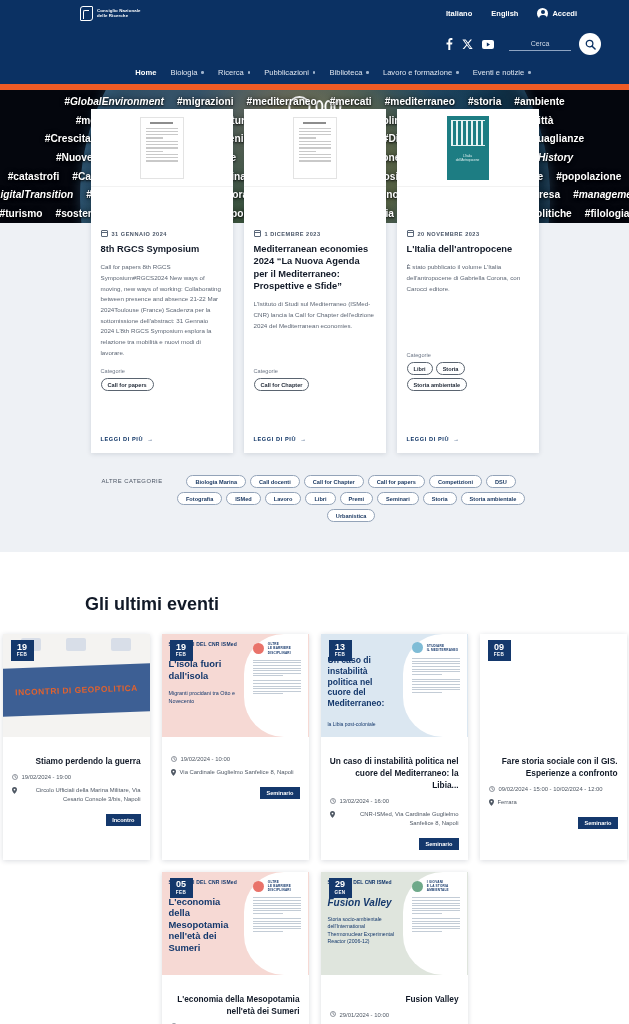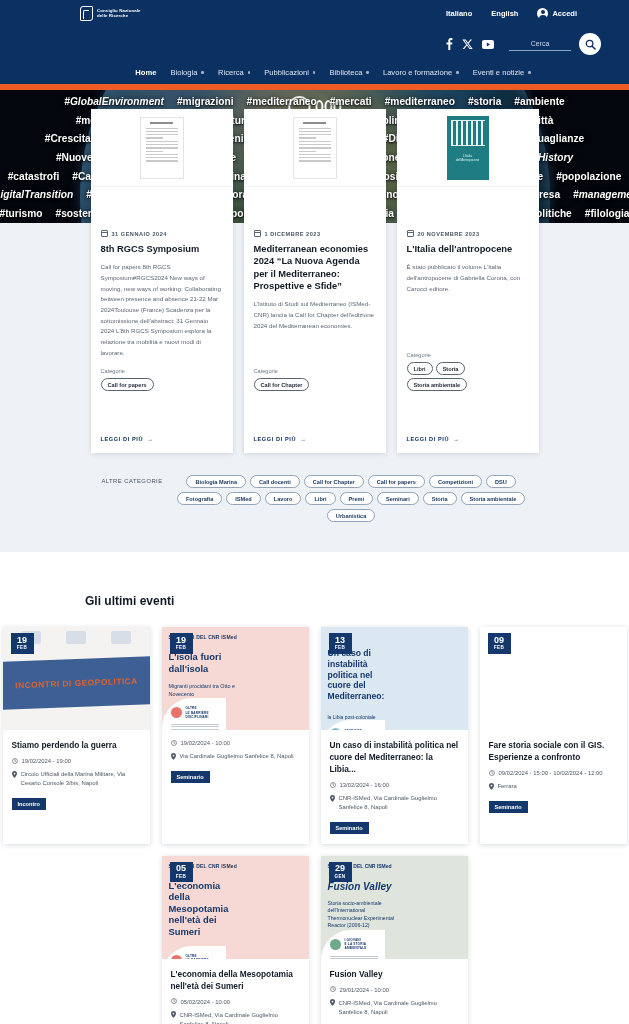--- a/index.html
+++ b/index.html
@@ -252,58 +252,58 @@
   }
   .pill-blue {
     border:1px solid #93a3b8; border-radius:9px; background:#fff;
     font-size:5.6px; font-weight:bold; color:#1c3a63;
     padding:2.5px 8px; cursor:pointer; white-space:nowrap;
   }
 
   
   .events { background:#fff; padding: 42px 0 30px; }
   .events h2 {
-    font-size:12px; font-weight:bold; color:#121a28;
+    font-size:18px; font-weight:bold; color:#121a28;
     padding-left: 85px; margin-bottom: 19px;
   }
   .ev-grid {
     display:flex; flex-wrap:wrap; gap:12px;
     justify-content:center;
   }
   .ecard {
     width: 147px; background:#fff;
     box-shadow: 0 1px 5px rgba(16,30,54,.16);
     display:flex; flex-direction:column;
   }
   .ecard-img { height:103px; position:relative; overflow:hidden; }
   .datebadge {
     position:absolute; left:8px; top:6px; z-index:4;
     width:23px; background:#14386c; color:#fff;
     text-align:center; padding:2.5px 0 3px; line-height:1;
   }
   .datebadge .d { font-size:9px; font-weight:bold; display:block; }
   .datebadge .m { font-size:4.6px; font-weight:bold; letter-spacing:.4px; display:block; margin-top:1.5px; }
-  .ecard-body { padding:9px 9px 10px; }
+  .ecard-body { padding:18px 9px 10px;text-align:right; }
   .ecard-title {
     font-size:8.3px; font-weight:bold; line-height:1.45; color:#121a28;
     margin-bottom:6px;
   }
   .ecard-meta {
     display:flex; gap:4px; align-items:flex-start;
     font-size:5.9px; color:#4f5864; line-height:1.5; margin-bottom:4px;
   }
   .clock-ico, .pin-ico { flex:none; margin-top:.5px; }
   .ecard-tag {
     display:inline-block; background:#14386c; color:#fff;
     font-size:5.6px; font-weight:600; padding:3px 6px; margin-top:5px;
     cursor:pointer;
   }
 
   
-  .art { position:absolute; inset:0;flex-direction:column; }
+  .art { position:absolute; inset:0; }
   .art-geo { background:#f4f3f1; }
   .art-geo .band {
     position:absolute; left:-6px; right:-6px; top:32px; height:48px;
     background:#3d5f94; transform: rotate(-2.2deg);
     display:flex; align-items:center; justify-content:center;
   }
   .art-geo .band span {
     color:#e2622d; font-size:8.4px; font-weight:600; letter-spacing:.5px;
   }
   .art-geo .tops { position:absolute; top:4px; left:0; right:0; display:flex; justify-content:space-around; padding:0 6px; }

